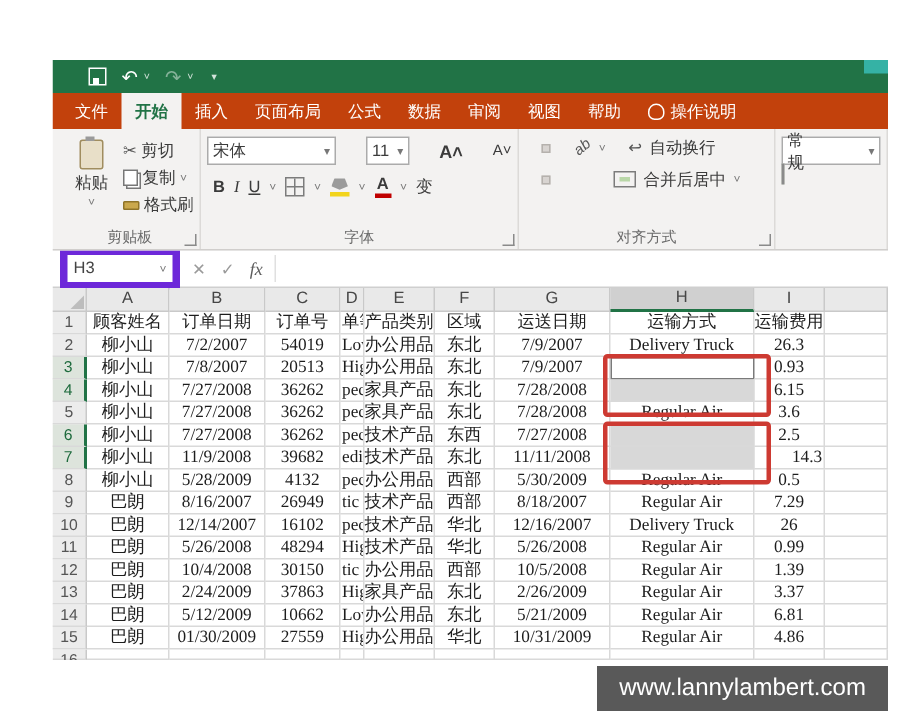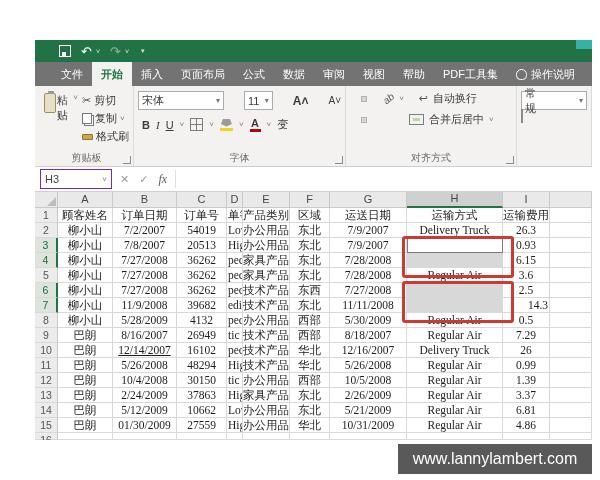--- a/index.html
+++ b/index.html
@@ -14,34 +14,34 @@
   .window{position:absolute;left:35px;top:40px;width:557px;background:#fff;overflow:hidden;}
   .titlebar{height:22px;background:#217346;position:relative;display:flex;align-items:center;
             padding-left:24px;color:#fff;}
   .qat{display:flex;align-items:center;gap:10px;font-size:12px;}
   .i-save{width:10px;height:10px;border:1.5px solid #fff;position:relative;}
   .i-save:after{content:"";position:absolute;left:2px;bottom:0;width:4px;height:4px;background:#fff;}
   .undo{font-size:13px;} .redo{font-size:13px;opacity:.45;}
   .mini{font-size:7px;opacity:.8;margin-left:-6px;}
   .corner-accent{position:absolute;right:0;top:0;width:16px;height:9px;background:#35b2a5;}
   
-  .tabs{height:24px;background:#737373;display:flex;align-items:stretch;padding-left:17px;
+  .tabs{height:24px;background:#c2410c;display:flex;align-items:stretch;padding-left:6px;
         color:#fff;font-size:11px;white-space:nowrap;overflow:hidden;}
   .tab{display:flex;align-items:center;gap:4px;padding:0 9px;cursor:default;}
   .tab.active{background:#f3f2f1;color:#217346;font-weight:bold;}
   .bulb{width:9px;height:9px;border:1.5px solid #fff;border-radius:50% 50% 40% 40%;display:inline-block;}
   
   .ribbon{height:80px;background:#f3f2f1;border-bottom:1px solid #d0cecc;display:flex;
           font-size:11px;color:#3b3b3b;padding-left:5px;position:relative;}
   .group{position:relative;border-right:1px solid #dcdad8;padding:5px 4px 14px 4px;box-sizing:border-box;}
   .group-label{position:absolute;bottom:1px;left:0;width:100%;text-align:center;color:#6a6a6a;font-size:10px;}
   .launcher{position:absolute;right:2px;bottom:2px;width:7px;height:7px;
             border-right:1px solid #8a8a8a;border-bottom:1px solid #8a8a8a;}
   .g-clip{width:100px;display:flex;gap:4px;}
-  .paste-btn{width:34px;display:flex;flex-direction:row;align-items:flex-start;gap:1px;padding-top:2px;}
+  .paste-btn{width:34px;display:flex;flex-direction:column;align-items:center;gap:1px;padding-top:2px;}
   .i-clipboard{width:14px;height:18px;background:#e8dfc8;border:1px solid #a08d5f;border-radius:2px;position:relative;}
   .i-clipboard:before{content:"";position:absolute;left:3px;top:-3px;width:6px;height:3px;background:#9a9a9a;}
   .clip-col{display:flex;flex-direction:column;gap:3px;padding-top:2px;}
   .small-cmd{display:flex;align-items:center;gap:3px;white-space:nowrap;}
   .i-scissors{font-size:11px;color:#555;}
   .i-copy{width:8px;height:9px;border:1px solid #777;background:#fff;box-shadow:2px 2px 0 -1px #fff,2px 2px 0 0 #777;}
   .i-brush{width:9px;height:4px;background:#caa84c;border:1px solid #8f7428;border-radius:1px;}
   .g-font{width:212px;}
   .font-row1{display:flex;gap:20px;align-items:center;}
   .combo{background:#fff;border:1px solid #ababab;height:17px;display:flex;align-items:center;
@@ -70,21 +70,21 @@
   .i-wrap{font-size:11px;color:#555;}
   .i-merge{width:13px;height:9px;border:1px solid #7c7c7c;background:
      linear-gradient(#b9d7a8,#b9d7a8) 50% 50%/7px 3px no-repeat;}
   .lbl{white-space:nowrap;}
   .g-num{width:80px;}
   .numfmt{width:58px;gap:40px;}
   .i-money{width:14px;height:9px;border:1px solid #8a8a8a;background:#dfe8d9;margin-top:6px;}
   
   .fbar{height:24px;background:#fff;border-bottom:1px solid #cfcfcf;display:flex;align-items:center;
         padding-left:5px;font-size:11px;color:#444;}
-  .namebox{width:62px;height:18px;border:1px solid #6d28d9;background:#fff;display:flex;
+  .namebox{width:62px;height:18px;border:5px solid #6d28d9;background:#fff;display:flex;
            align-items:center;justify-content:space-between;padding:0 4px;}
   .fbtns{display:flex;align-items:center;gap:10px;margin:0 8px;color:#9a9a9a;}
   .fx{font-family:"Liberation Serif",serif;font-style:italic;color:#5c5c5c;font-size:12px;}
   .finput{flex:1;height:18px;border-left:1px solid #e0e0e0;background:#fff;}
   
   .grid{position:relative;font-family:"Liberation Serif",serif;font-size:11.5px;color:#1d1d1d;}
   .grow-row{display:flex;}
   .ch{box-sizing:border-box;height:16px;background:#e9e9e9;border-right:1px solid #c9c9c9;
       border-bottom:1px solid #c9c9c9;font-family:"Liberation Sans",sans-serif;font-size:11px;
       color:#464646;text-align:center;line-height:15px;}
@@ -147,23 +147,20 @@
         <div class="tab">
           <span>审阅</span>
         </div>
         <div class="tab">
           <span>视图</span>
         </div>
         <div class="tab">
           <span>帮助</span>
         </div>
         <div class="tab">
-          <span>PDF工具集</span>
-        </div>
-        <div class="tab">
           <span class="bulb"></span>
           <span>操作说明</span>
         </div>
       </div>
 
     <div class="ribbon">
 
       <div class="group g-clip">
         <div class="paste-btn">
           <span class="i-clipboard"></span>
@@ -399,21 +396,21 @@
             <div class="c" style="width: 47px;">技术产品</div>
             <div class="c" style="width: 40px;">西部</div>
             <div class="c" style="width: 77px;">8/18/2007</div>
             <div class="c" style="width: 96px;">Regular Air</div>
             <div class="c" style="width: 47px;">7.29</div>
             <div class="c" style="width: 42px;"></div>
           </div>
           <div class="r">
             <div class="rn" style="width: 23px;">10</div>
             <div class="c" style="width: 55px;">巴朗</div>
-            <div class="c" style="width: 64px; text-decoration: underline;">12/14/2007</div>
+            <div class="c" style="width: 64px;">12/14/2007</div>
             <div class="c" style="width: 50px;">16102</div>
             <div class="c clip" style="width: 16px;">pec</div>
             <div class="c" style="width: 47px;">技术产品</div>
             <div class="c" style="width: 40px;">华北</div>
             <div class="c" style="width: 77px;">12/16/2007</div>
             <div class="c" style="width: 96px;">Delivery Truck</div>
             <div class="c" style="width: 47px;">26</div>
             <div class="c" style="width: 42px;"></div>
           </div>
           <div class="r">

